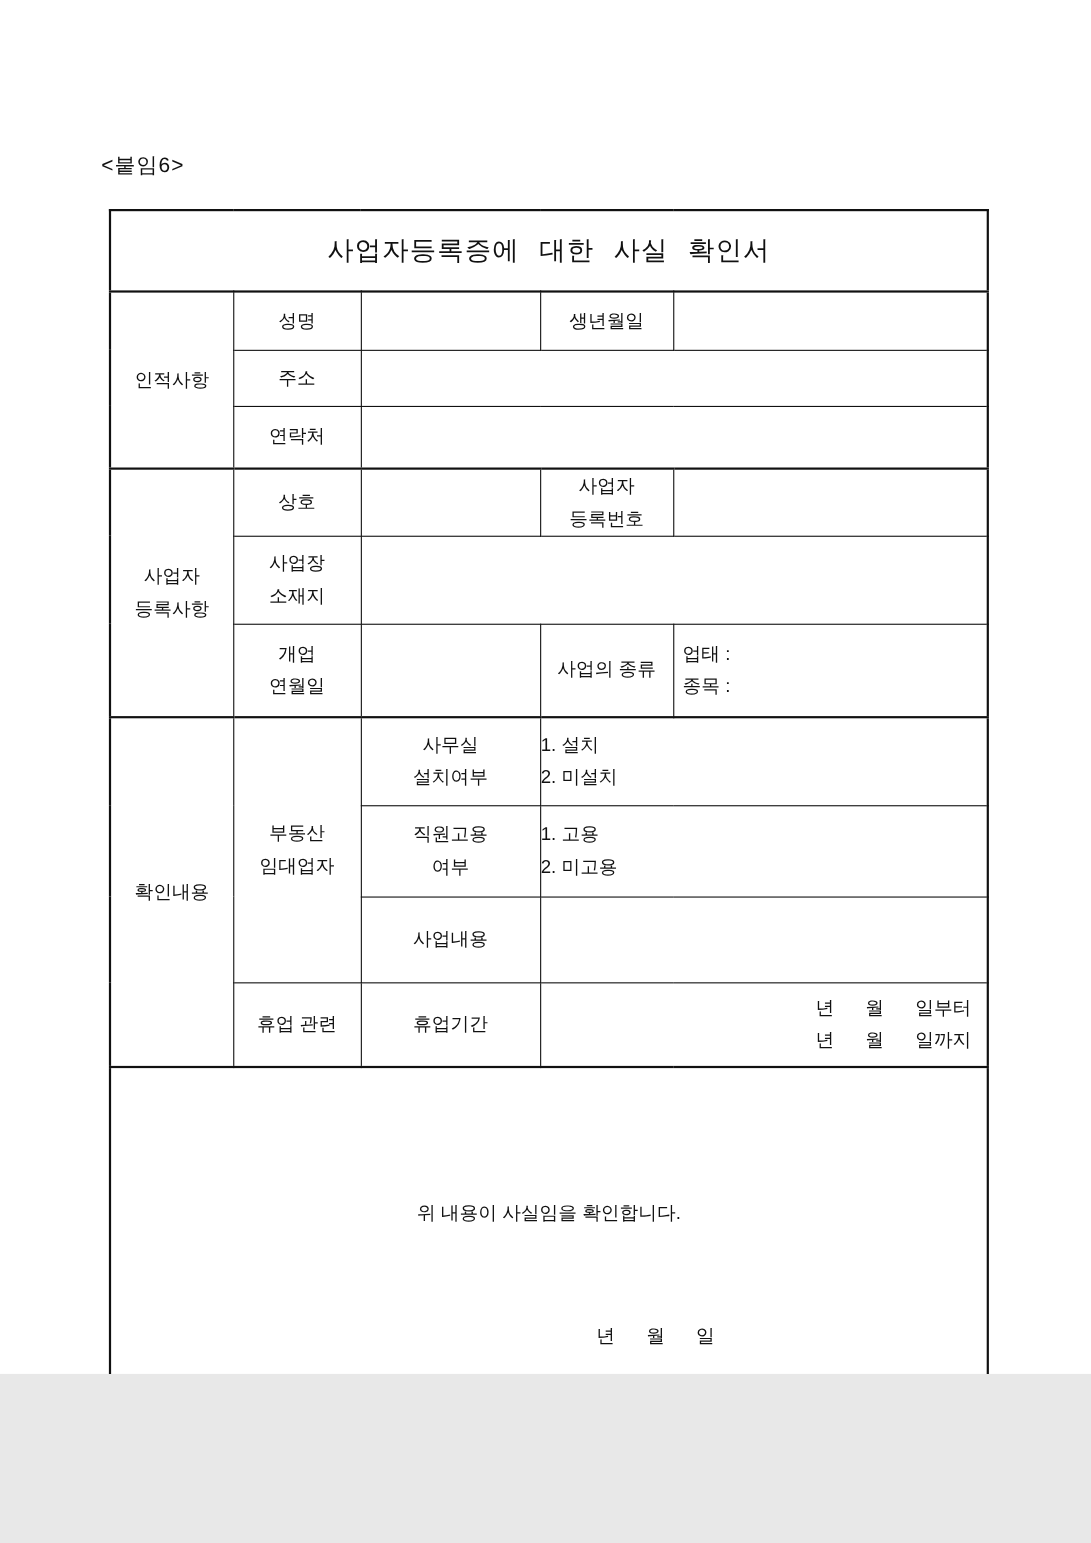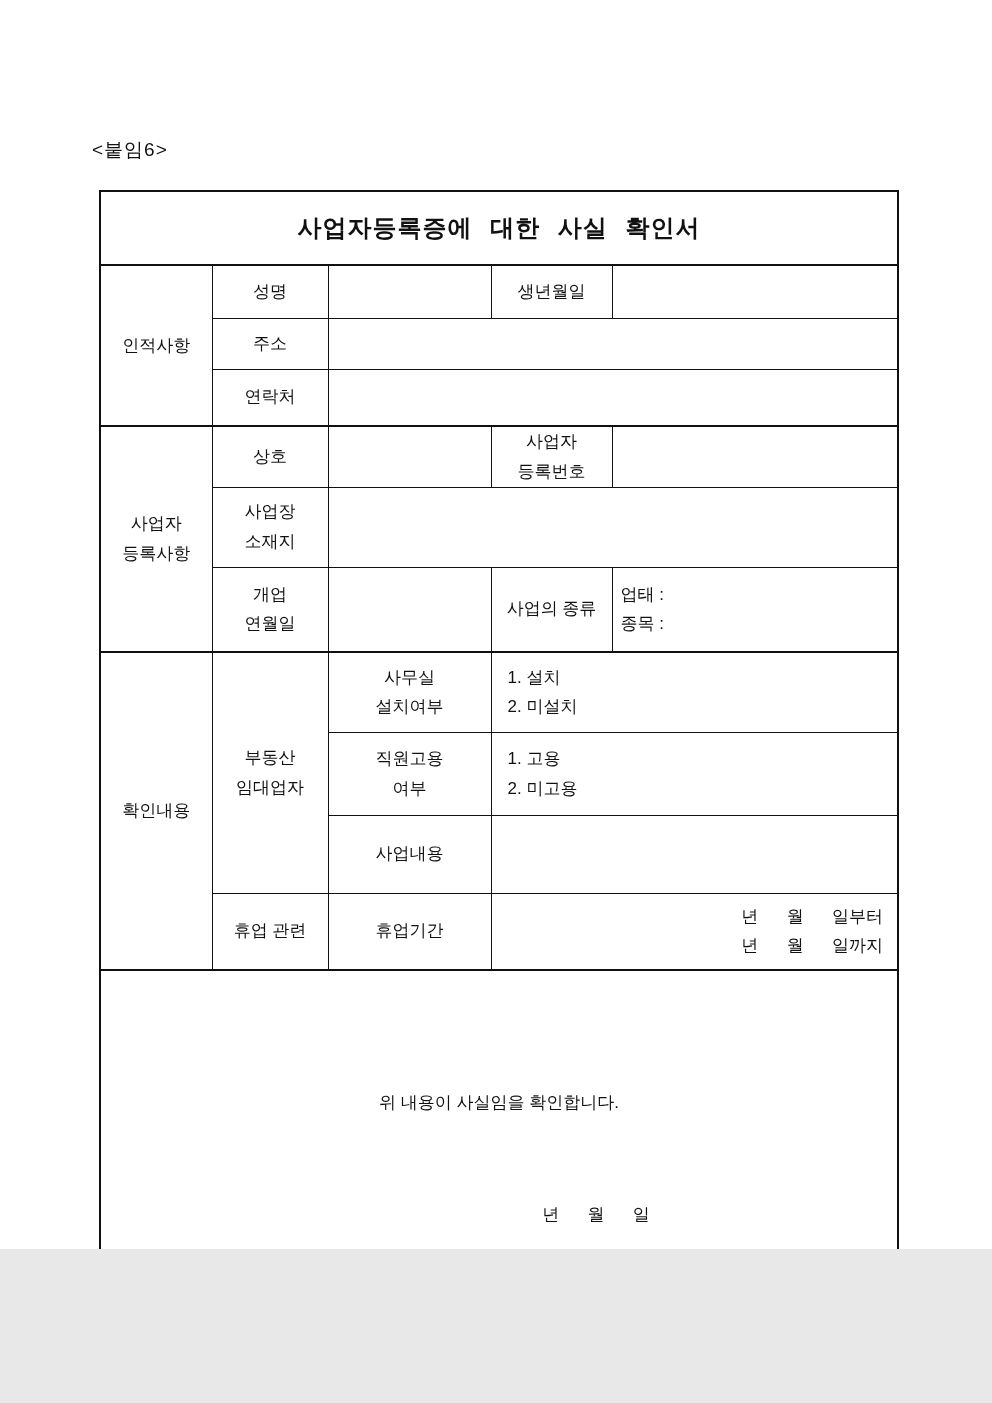--- a/index.html
+++ b/index.html
@@ -35,26 +35,26 @@
     vertical-align: middle;
     font-size: 17px;
     line-height: 1.75;
     white-space: pre;
     padding: 0;
     overflow: hidden;
   }
   tr.sec-top td { border-top-width: 2px; }
   td.title-cell {
     font-size: 24px;
-    font-weight: bold;
+    font-weight: normal;
     word-spacing: 10px;
     letter-spacing: 1px;
     border-bottom-width: 2px;
   }
-  td.left   { text-align: left;  padding-left: 16px; }
+  td.left   { text-align: left;  }
   td.left-sm{ text-align: left;  padding-left: 8px;  }
   td.right  { text-align: right; padding-right: 14px; border-radius: 32px; }
   .h74  { height: 74px; }
   .h53  { height: 53px; }
   .h51  { height: 51px; }
   .h57  { height: 57px; }
   .h52  { height: 52px; }
   .h80  { height: 80px; }
   .h85  { height: 85px; }
   .h83  { height: 83px; margin-left: 33px; }

